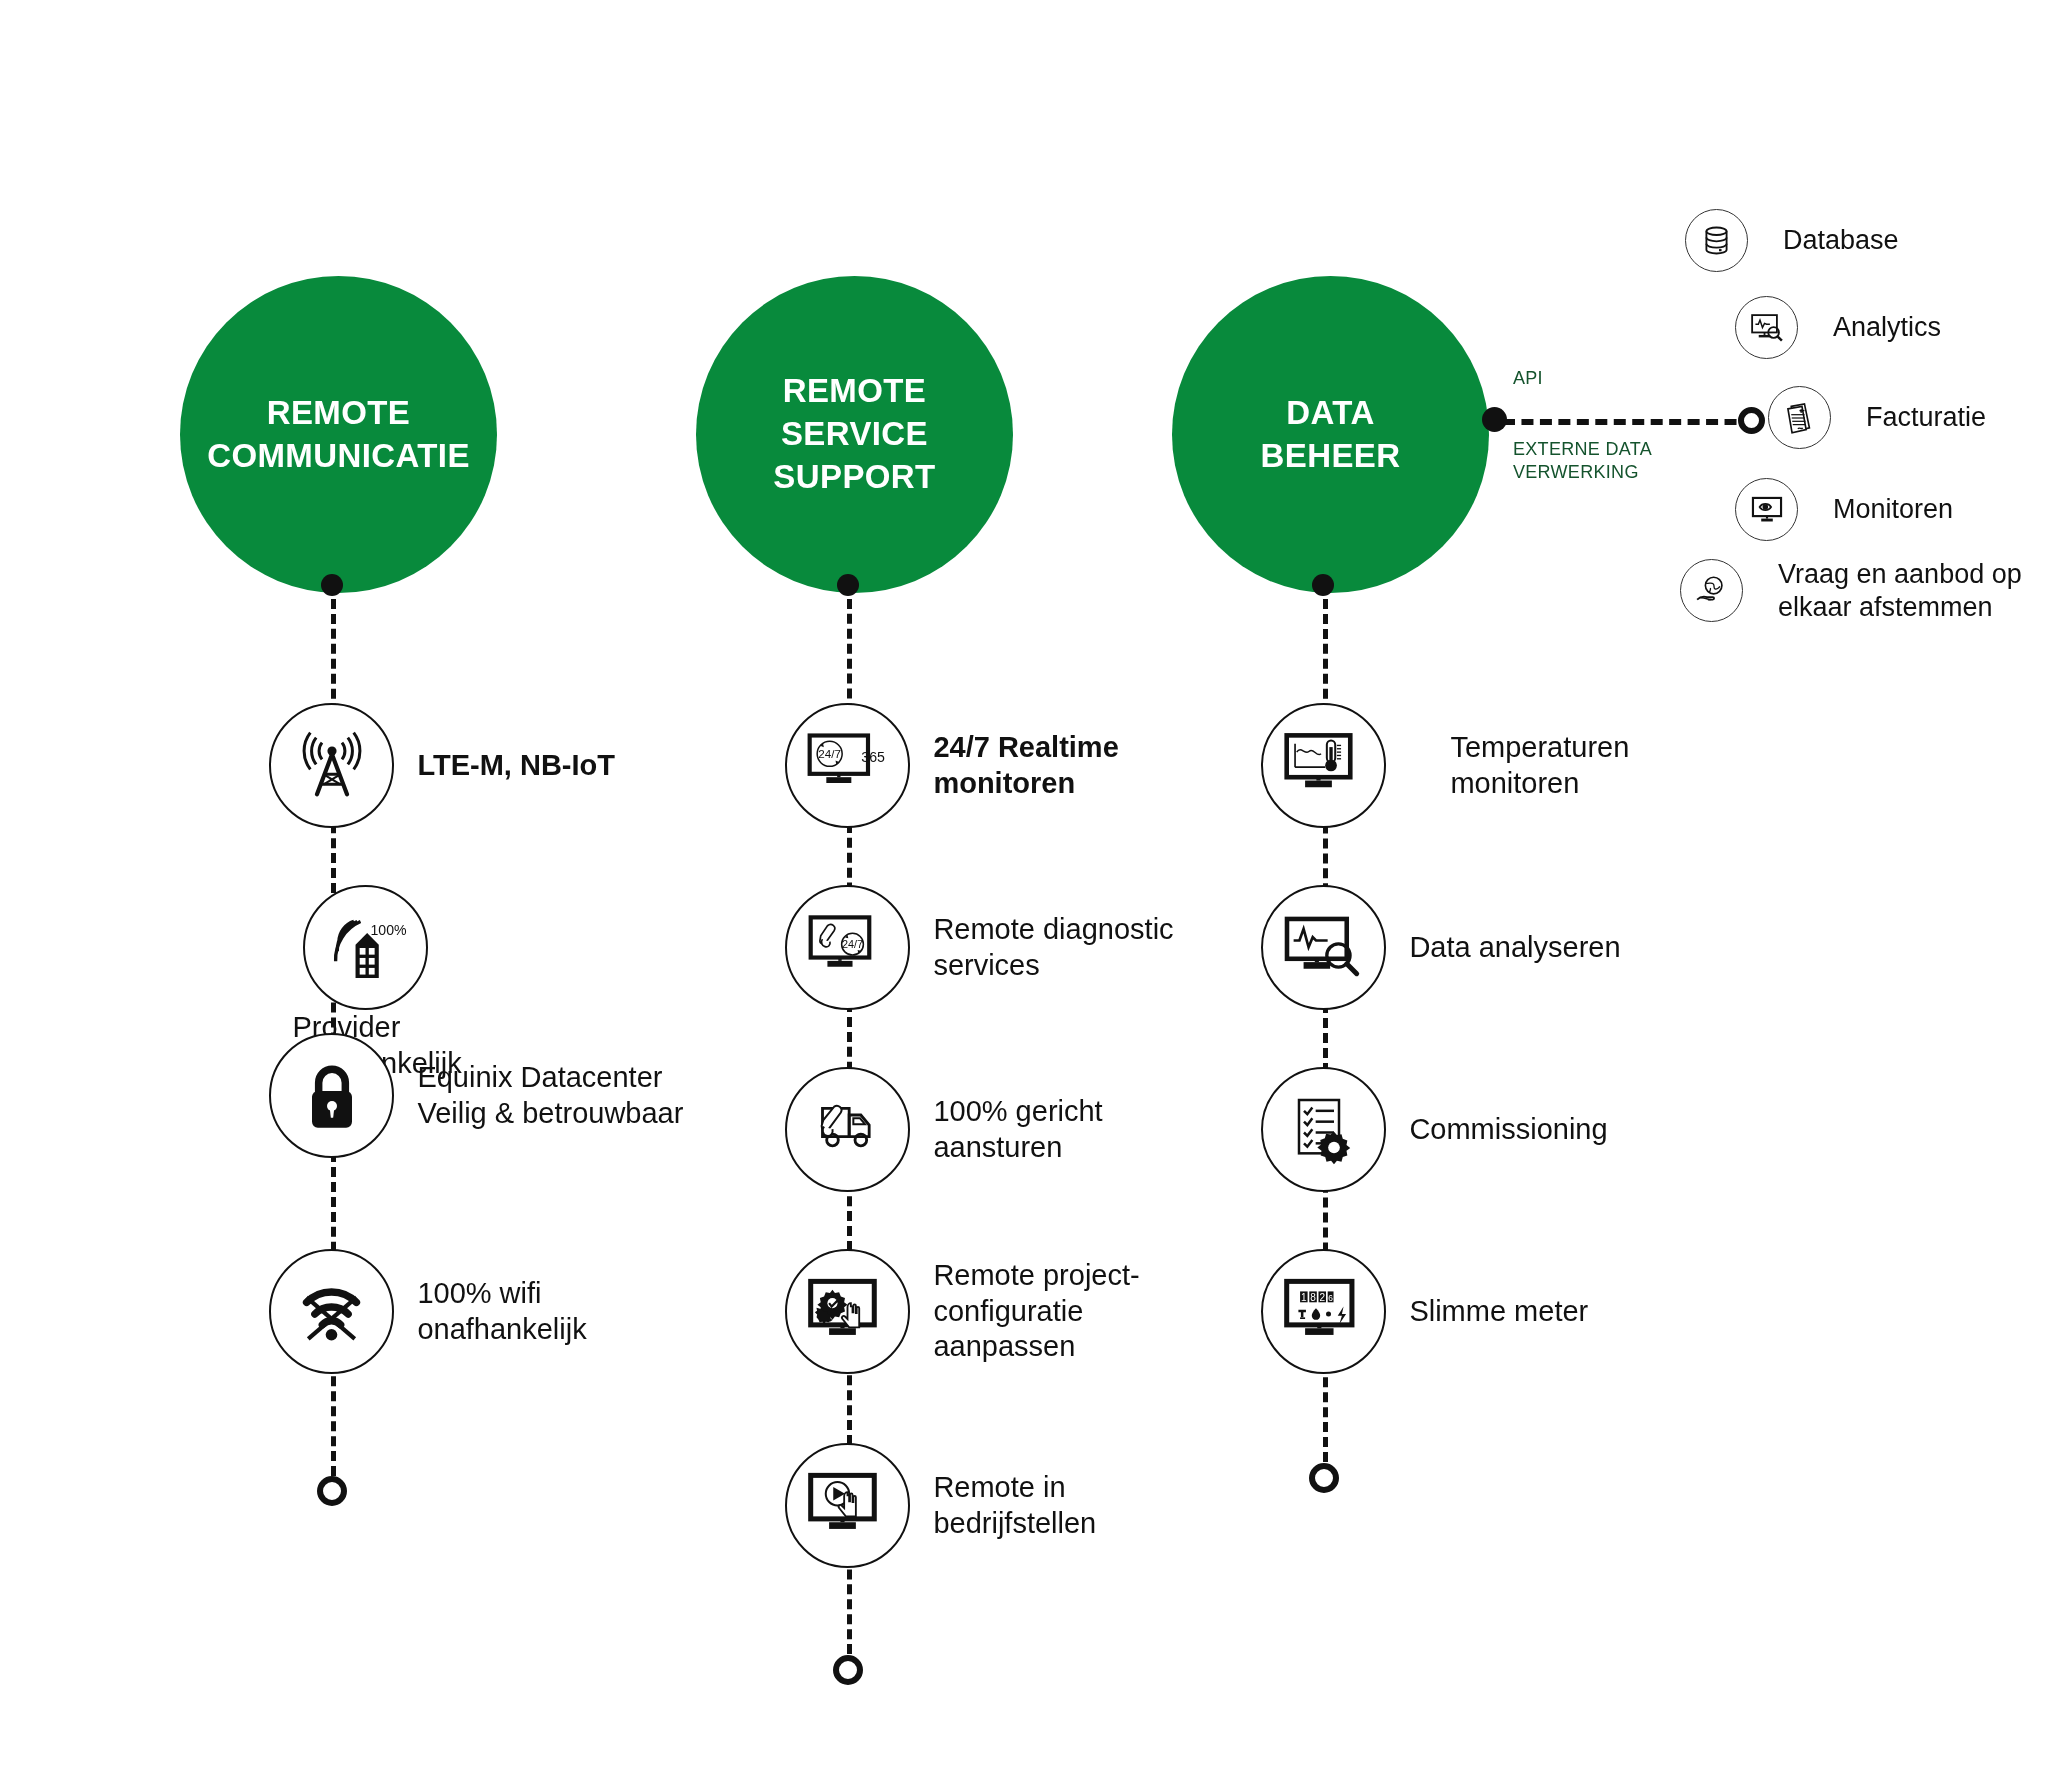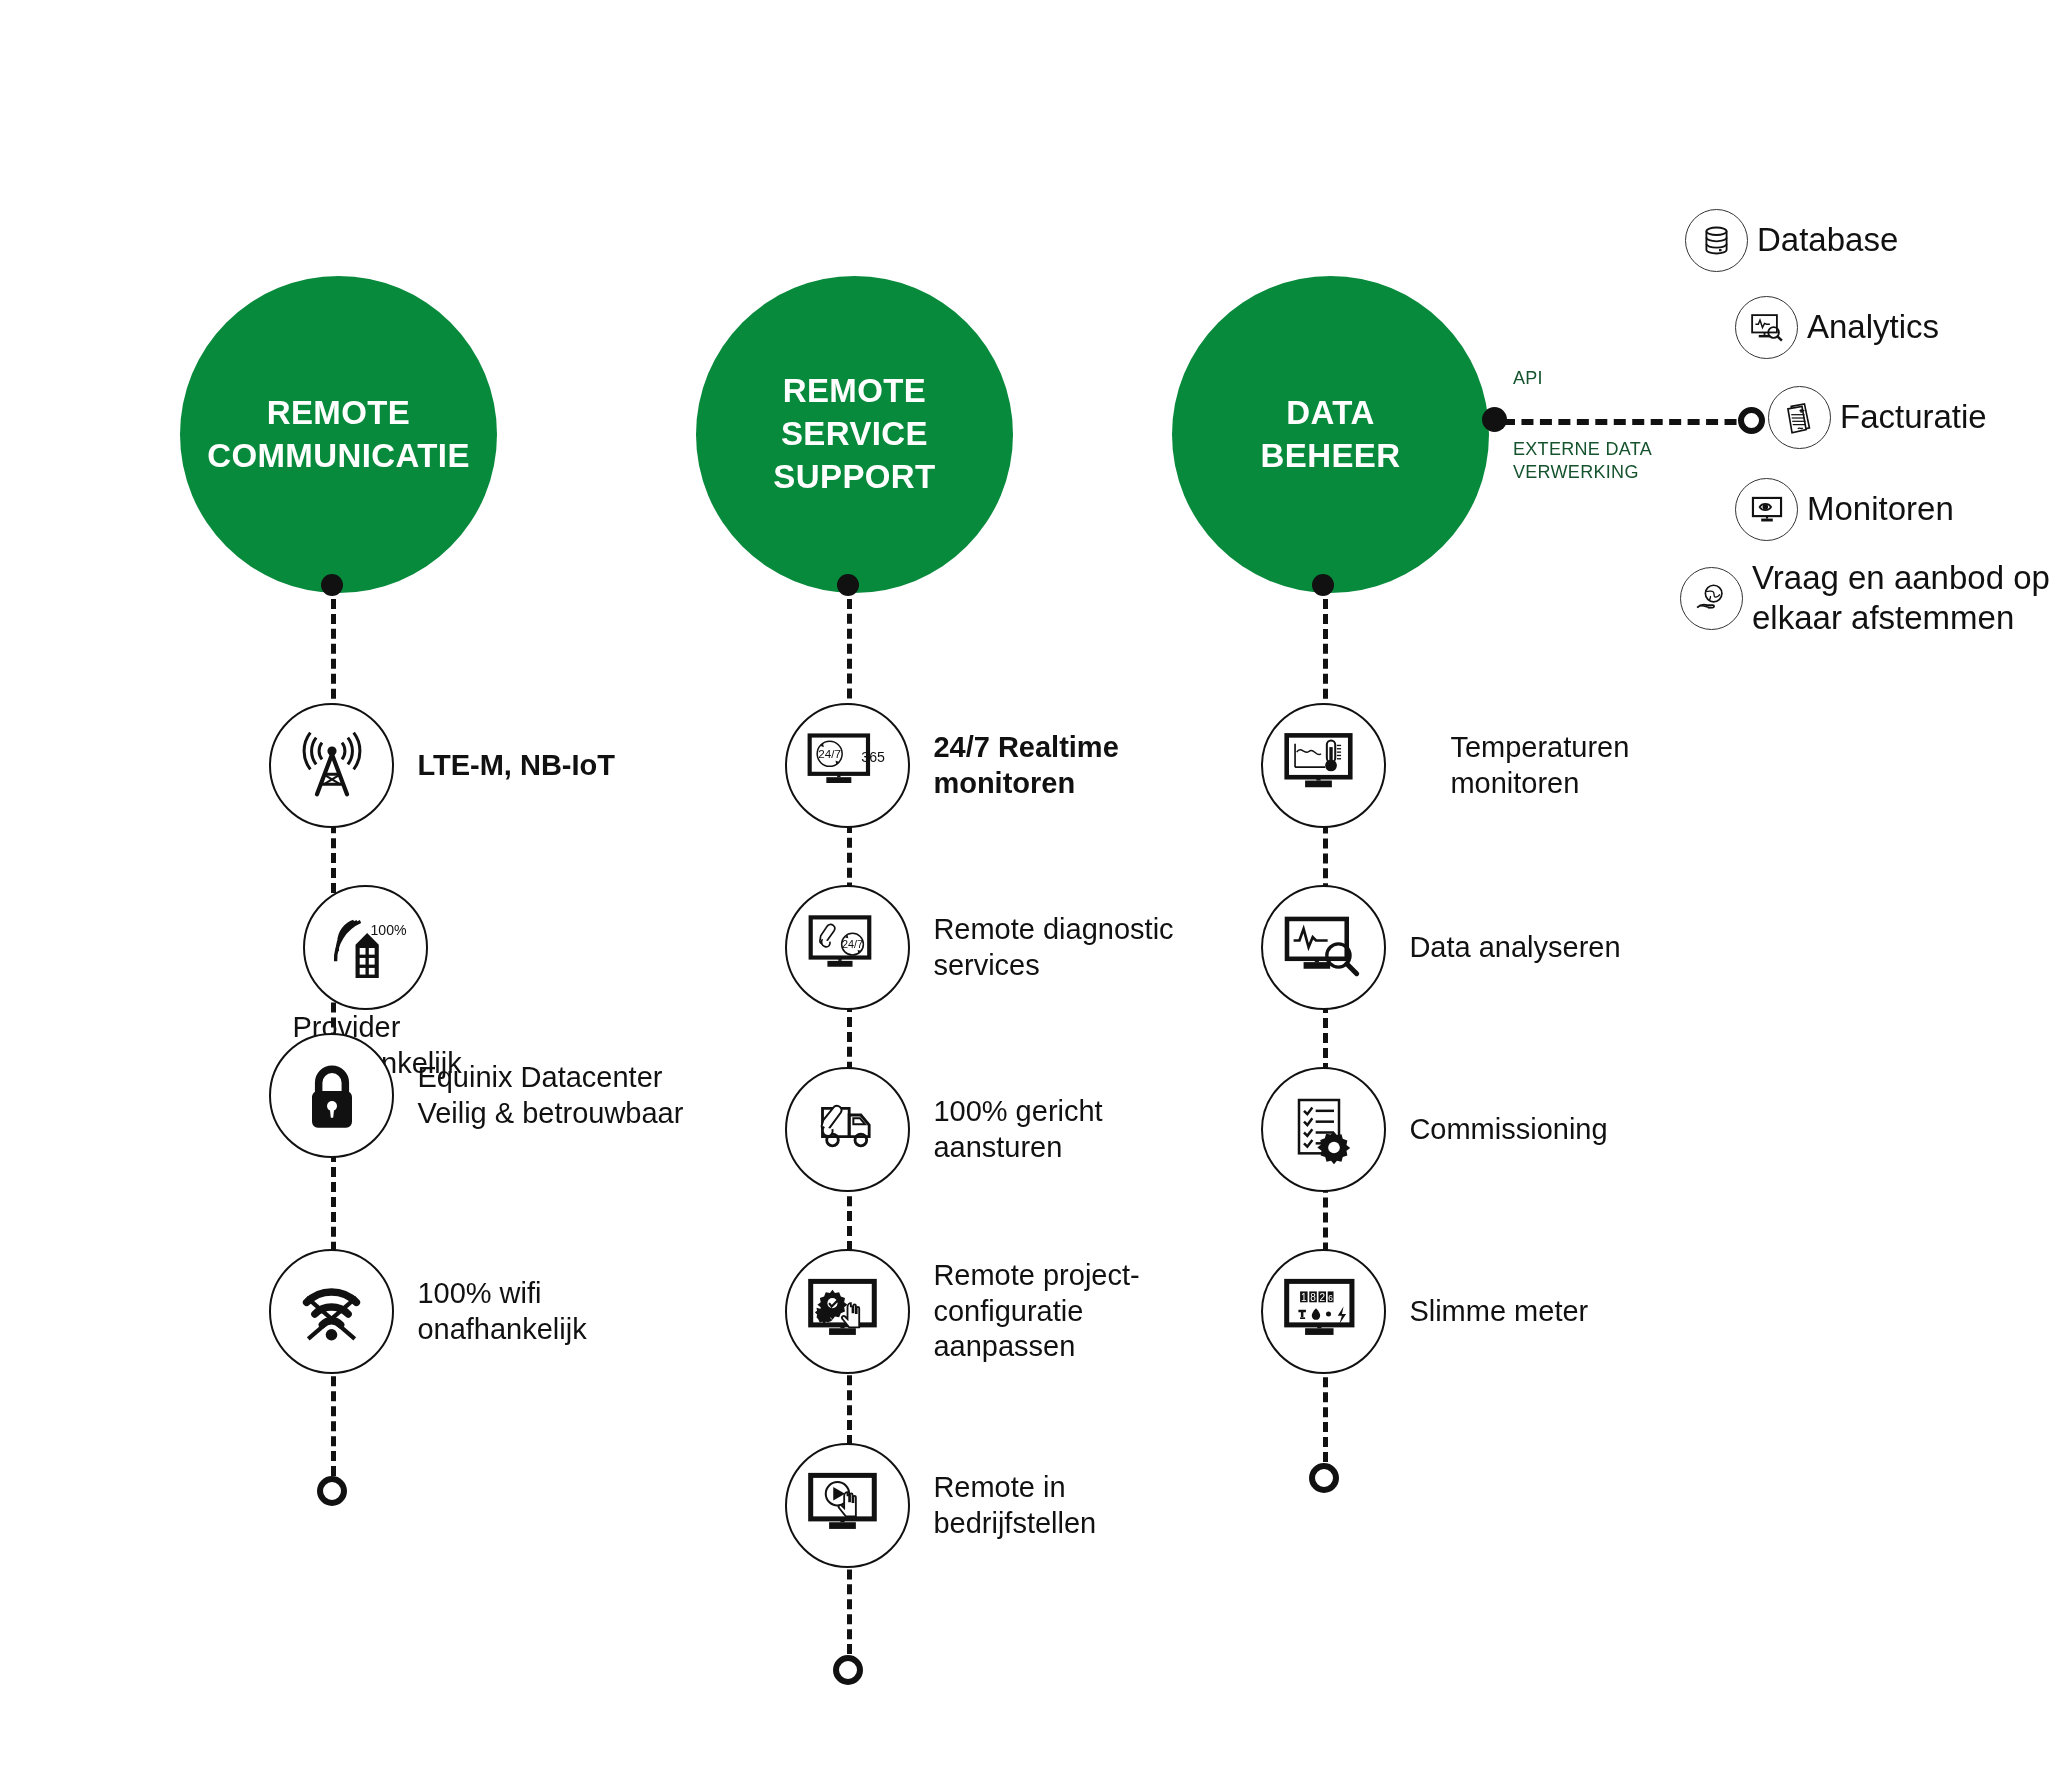--- a/index.html
+++ b/index.html
@@ -92,22 +92,22 @@
   .svc { position:absolute; display:flex; align-items:center; }
   .svc-circle {
     width:63px; height:63px;
     border-radius:50%;
     border:1.3px solid #333333;
     background:#ffffff;
     display:flex; align-items:center; justify-content:center;
     flex:0 0 auto;
   }
   .svc-label {
-    margin-left:9px;
-    font-size:33px;
+    margin-left:35px;
+    font-size:27px;
     line-height:1.22;
     white-space:pre-line;
     color:#111111;
   }
 </style>
 </head>
 <body>
 
 <div class="stage">
 

